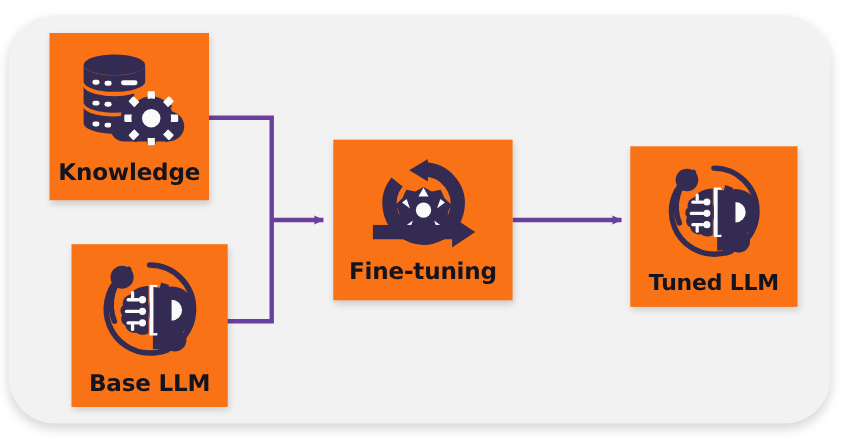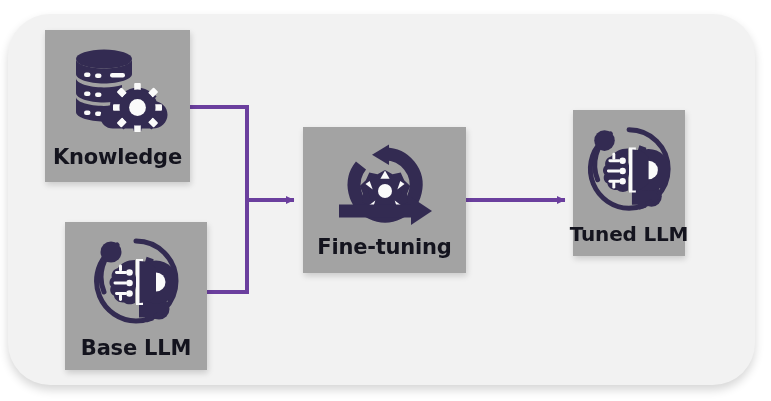--- a/index.html
+++ b/index.html
@@ -39,21 +39,21 @@
     left: 0;
     top: 0;
     width: 771px;
     height: 401px;
     pointer-events: none;
   }
 
   
   .node {
     position: absolute;
-    background: #a3a3a3;
+    background: #f97316;
     box-shadow: 1px 3px 6px rgba(0,0,0,0.16);
     display: flex;
     flex-direction: column;
     align-items: center;
     justify-content: center;
     box-sizing: border-box;
   }
   .node-icon {
     display: flex;
     align-items: center;
@@ -78,21 +78,21 @@
     left: 65px;  top: 222px; width: 142px; height: 148px;
   }
   #node-base-llm .node-label { font-size: 21px; margin-top: 6px; }
 
   #node-fine-tuning {
     left: 303px; top: 127px; width: 163px; height: 146px;
   }
   #node-fine-tuning .node-label { font-size: 21px; margin-top: 5px; }
 
   #node-tuned-llm {
-    left: 573px; top: 110px; width: 112px; height: 146px;
+    left: 573px; top: 133px; width: 152px; height: 146px;
   }
   #node-tuned-llm .node-label { font-size: 20px; margin-top: 5px; }
 </style>
 </head>
 <body>
 
 <div id="stage">
 
   <div id="panel"></div>
 

